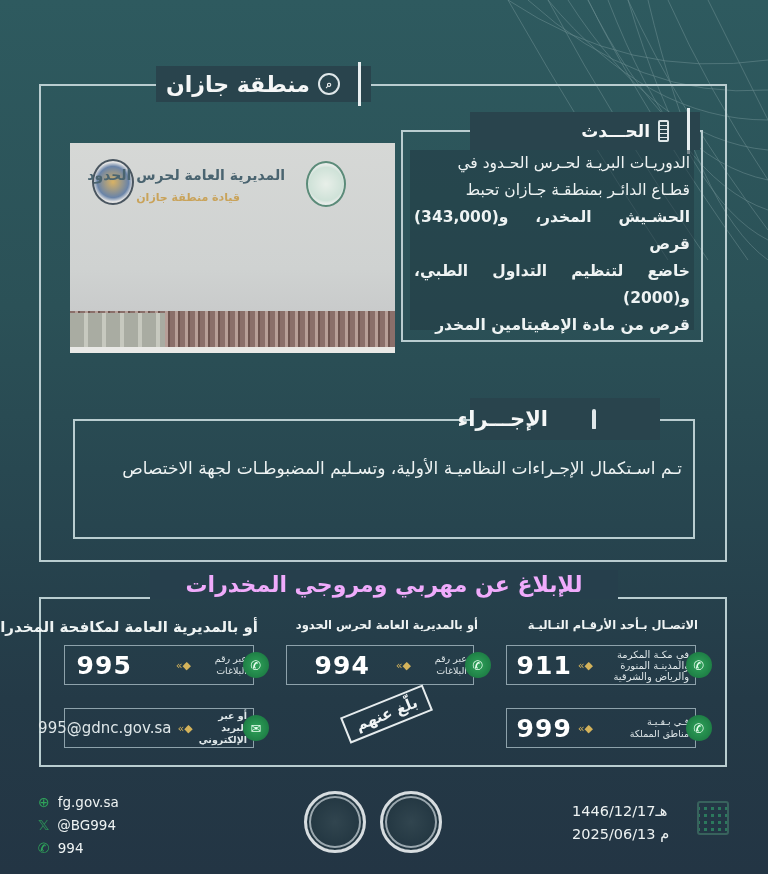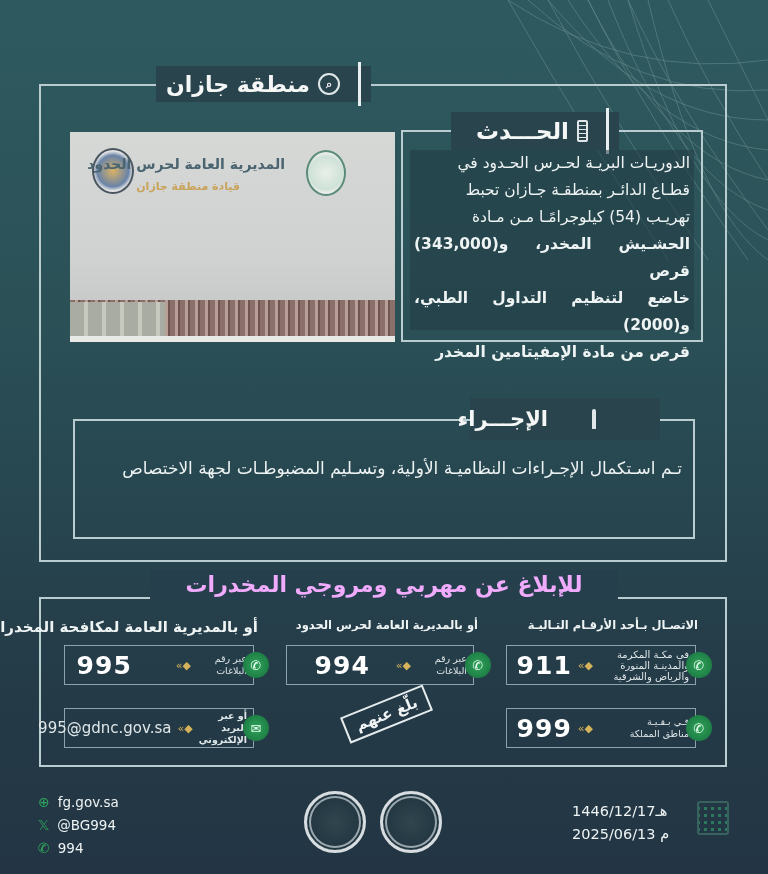--- a/index.html
+++ b/index.html
@@ -8,21 +8,21 @@
     font-family:"DejaVu Sans",sans-serif;
     background:linear-gradient(180deg,#2e5a5f 0%,#2b5157 35%,#27454f 60%,#243a47 80%,#233544 100%);
     color:#eef3f3;position:relative;
   }
   .mesh{position:absolute;right:0;top:0;width:300px;height:260px;pointer-events:none;opacity:.35}
   .abs{position:absolute}
   .frame{border:2px solid #b9cdd0}
   .tag{position:absolute;background:#29444d;display:flex;align-items:center;gap:8px;padding:0 10px;direction:rtl;font-weight:bold;color:#f5f7f7}
   .tag .bar{width:3px;background:#e8eef0;align-self:stretch;margin:-4px 0}
   .para{direction:rtl;text-align:justify;text-align-last:right;font-size:15.5px;line-height:27px;color:#eef3f3}
-  .photo{position:absolute;left:70px;top:132px;width:325px;height:210px;background:linear-gradient(180deg,#d6d8d6 0%,#cfd2d1 60%,#c9cbcb 80%,#b9b5b2 100%);overflow:hidden}
+  .photo{position:absolute;left:70px;top:143px;width:325px;height:210px;background:linear-gradient(180deg,#d6d8d6 0%,#cfd2d1 60%,#c9cbcb 80%,#b9b5b2 100%);overflow:hidden}
   .phone-box{position:absolute;border:1.5px solid #8ea2ab;height:40px;display:flex;align-items:center;direction:rtl;padding:0 6px}
   .num{font-weight:bold;font-size:25px;color:#fff;letter-spacing:1px;direction:ltr}
   .small{font-size:9.5px;line-height:12px;color:#dfe7e9;text-align:right;direction:rtl}
   .arrow{color:#d4b35b;font-size:11px;margin:0 6px;direction:ltr}
   .gicon{position:absolute;width:26px;height:26px;border-radius:50%;background:radial-gradient(circle,#2fa35a 0%,#1c7a43 80%);display:flex;align-items:center;justify-content:center;color:#e9fff0;font-size:13px}
   .emblem{position:absolute;width:62px;height:62px;border-radius:50%;border:3px solid #d7dde0;background:radial-gradient(circle,#31454f 0%,#223641 70%);box-shadow:0 0 0 2px #223641 inset,0 0 0 4px #9aa7ae inset}
 </style>
 </head>
 <body>
 
@@ -57,30 +57,29 @@
   <div class="abs" style="left:22px;top:16px;width:42px;height:46px;border-radius:50%;border:2px solid #4a5660;background:radial-gradient(circle,#d9b264 0%,#6a84a8 55%,#e4e4e4 70%)"></div>
   <div class="abs" style="left:236px;top:18px;width:40px;height:46px;border-radius:50%;border:2px solid #5b8b79;background:radial-gradient(circle,#e8efe9 0%,#cfe2d8 60%,#e7ece9 70%)"></div>
   <div class="abs" style="right:110px;top:24px;font-size:14px;font-weight:bold;color:#4a6470;direction:rtl;white-space:nowrap">المديرية العامة لحرس الحدود</div>
   <div class="abs" style="right:155px;top:48px;font-size:11px;font-weight:bold;color:#c9a35a;direction:rtl;white-space:nowrap">قيادة منطقة جازان</div>
   <div class="abs" style="left:0;top:168px;width:325px;height:38px;background:repeating-linear-gradient(90deg,#8a6f6a 0 5px,#b79f98 5px 8px,#6f5550 8px 10px);"></div>
   <div class="abs" style="left:0;top:170px;width:95px;height:36px;background:repeating-linear-gradient(90deg,#a9aca2 0 14px,#c7c9bf 14px 18px);"></div>
   <div class="abs" style="left:0;top:204px;width:325px;height:6px;background:#e9e9e6"></div>
 </div>
 
 <div class="abs frame" style="left:401px;top:130px;width:302px;height:212px;"></div>
-<div class="tag" style="left:451px;top:112px;height:38px;font-size:23px;width:168px;">
+<div class="tag" style="left:470px;top:112px;height:38px;font-size:17px;width:230px;">
   <span class="bar" style="margin-left:10px"></span>
   <span style="display:inline-block;width:11px;height:22px;border:2px solid #dfe7e9;border-radius:2px;background:repeating-linear-gradient(180deg,transparent 0 3px,#dfe7e9 3px 4px)"></span>
   <span>الحـــدث</span>
 </div>
 <div class="abs" style="left:410px;top:150px;width:284px;height:180px;background:rgba(35,58,68,.55)"></div>
 <div class="abs para" style="left:414px;top:150px;width:276px;">
   <div>الدوريـات البريـة لحـرس الحـدود في</div>
   <div>قطـاع الدائـر بمنطقـة جـازان تحبط</div>
-  <div>تهريـب (54) كيلوجرامًـا مـن مـادة</div>
   <div style="font-weight:bold">الحشـيش المخدر، و(343,000) قرص</div>
   <div style="font-weight:bold">خاضع لتنظيم التداول الطبي، و(2000)</div>
   <div style="font-weight:bold">قرص من مادة الإمفيتامين المخدر</div>
 </div>
 
 <div class="abs frame" style="left:73px;top:419px;width:622px;height:120px;"></div>
 <div class="tag" style="left:470px;top:398px;height:42px;font-size:21px;width:190px;gap:44px;">
   <span class="bar" style="margin-left:10px"></span>
   <span style="display:inline-block;width:20px;height:20px;border:2px solid #dfe7e9;border-radius:10px 10px 2px 2px"></span>
   <span>الإجـــراء</span>

